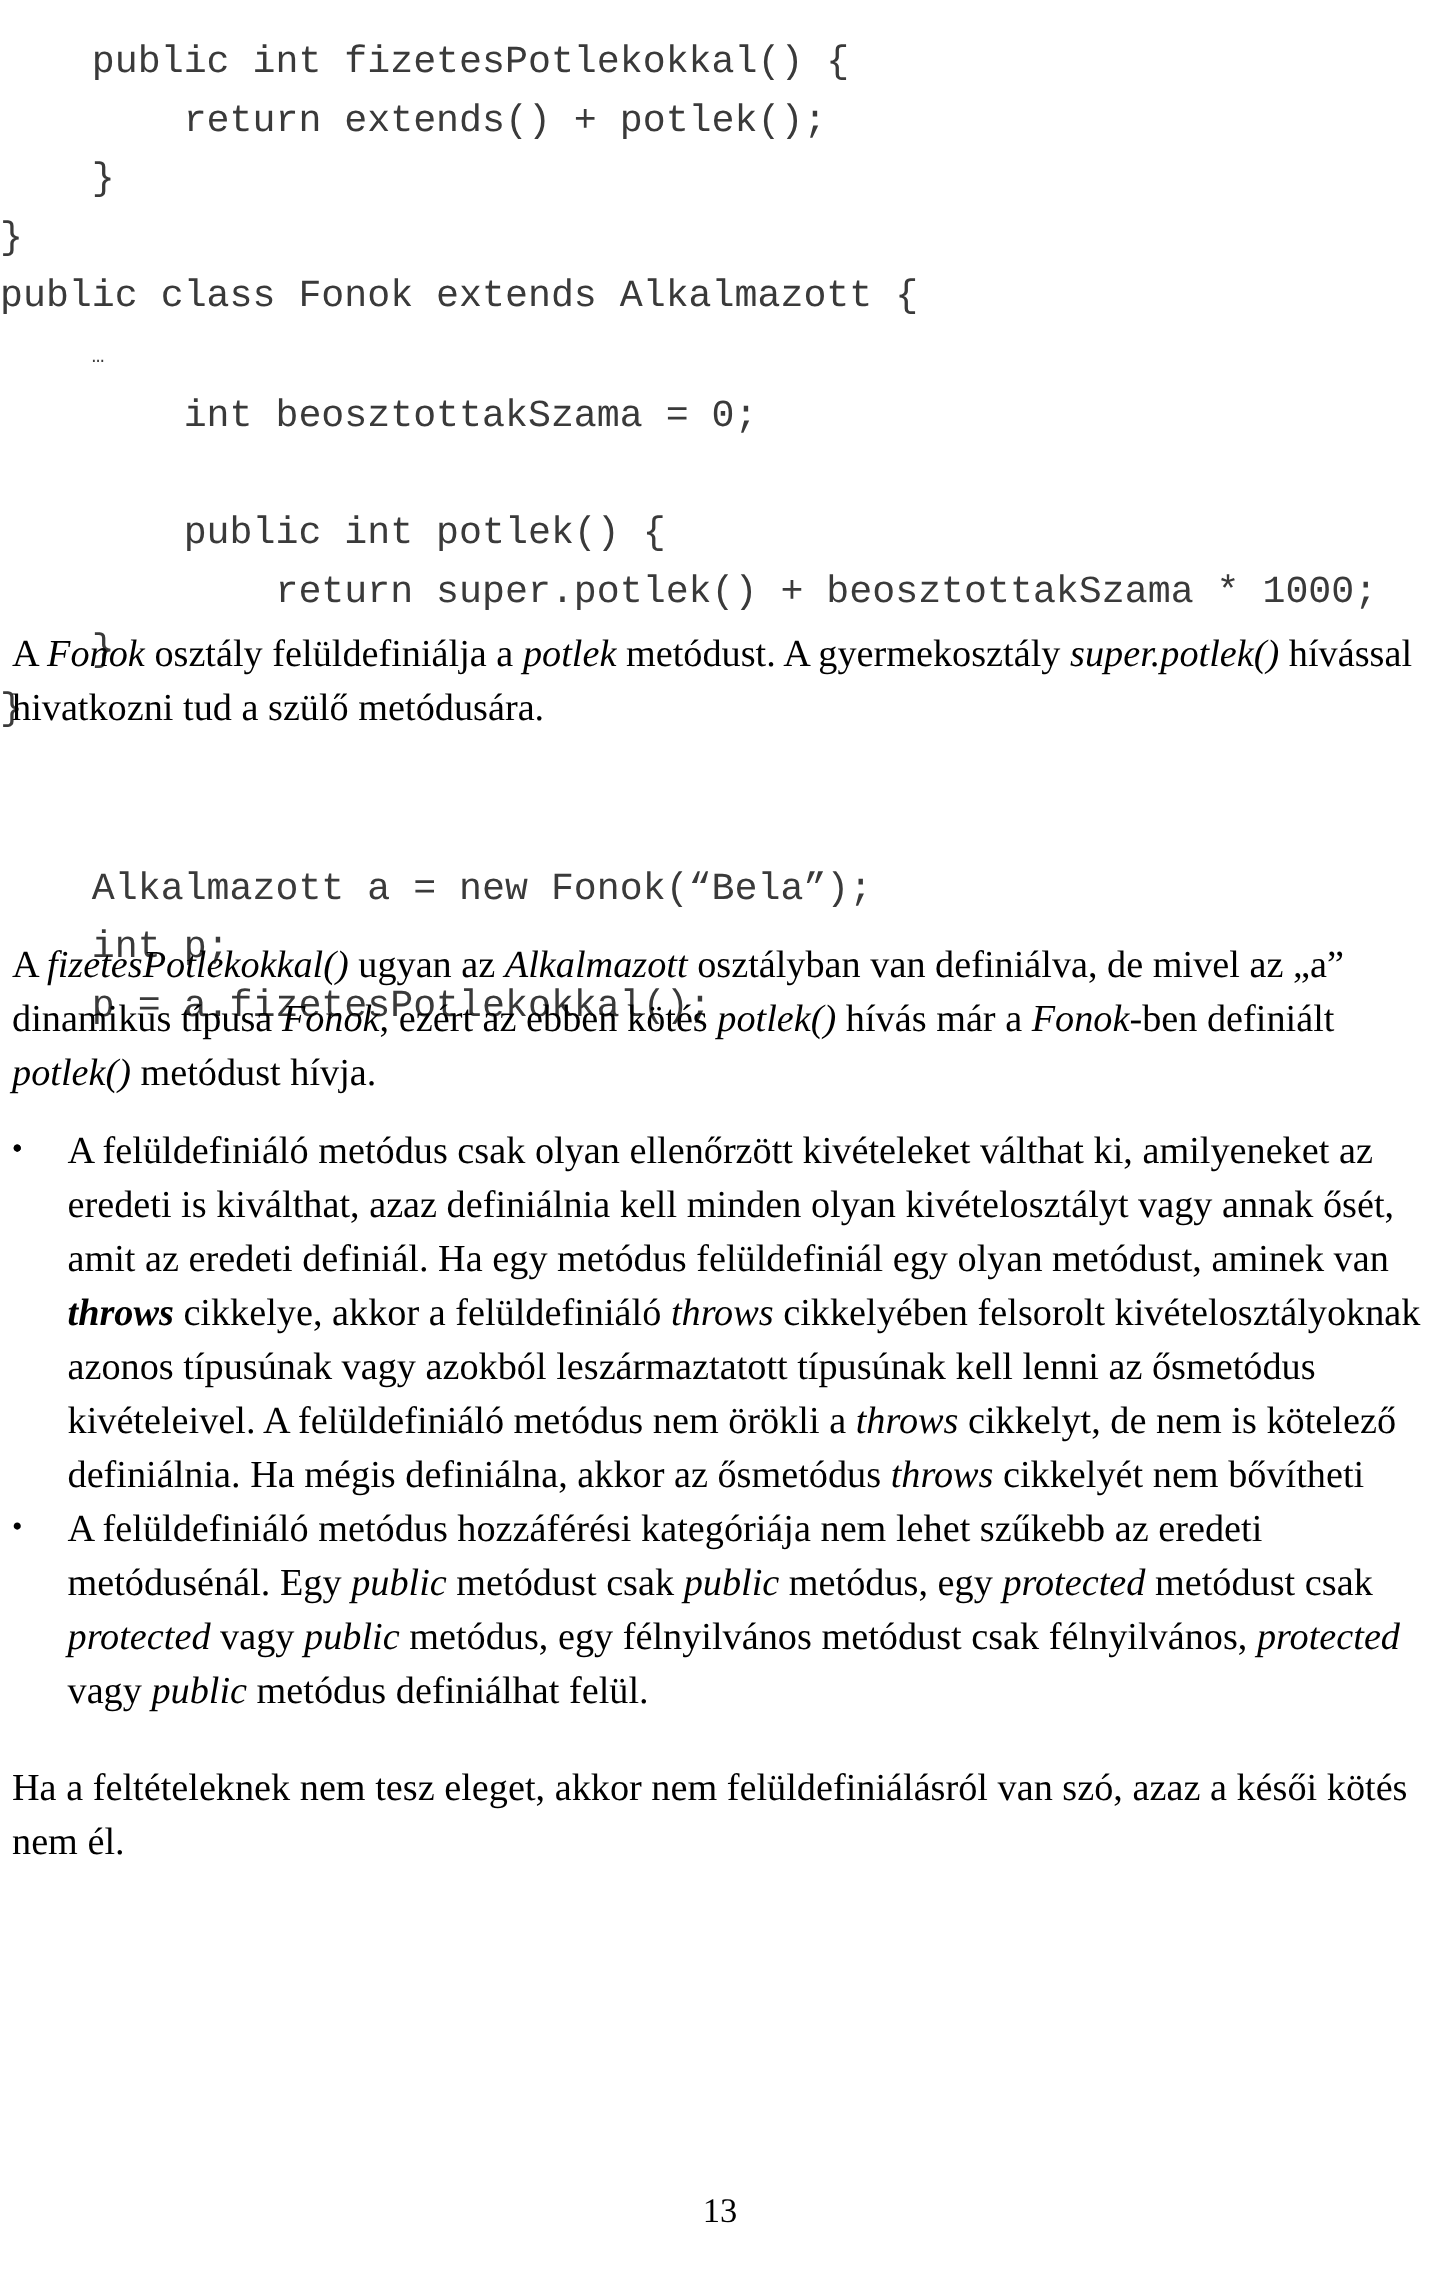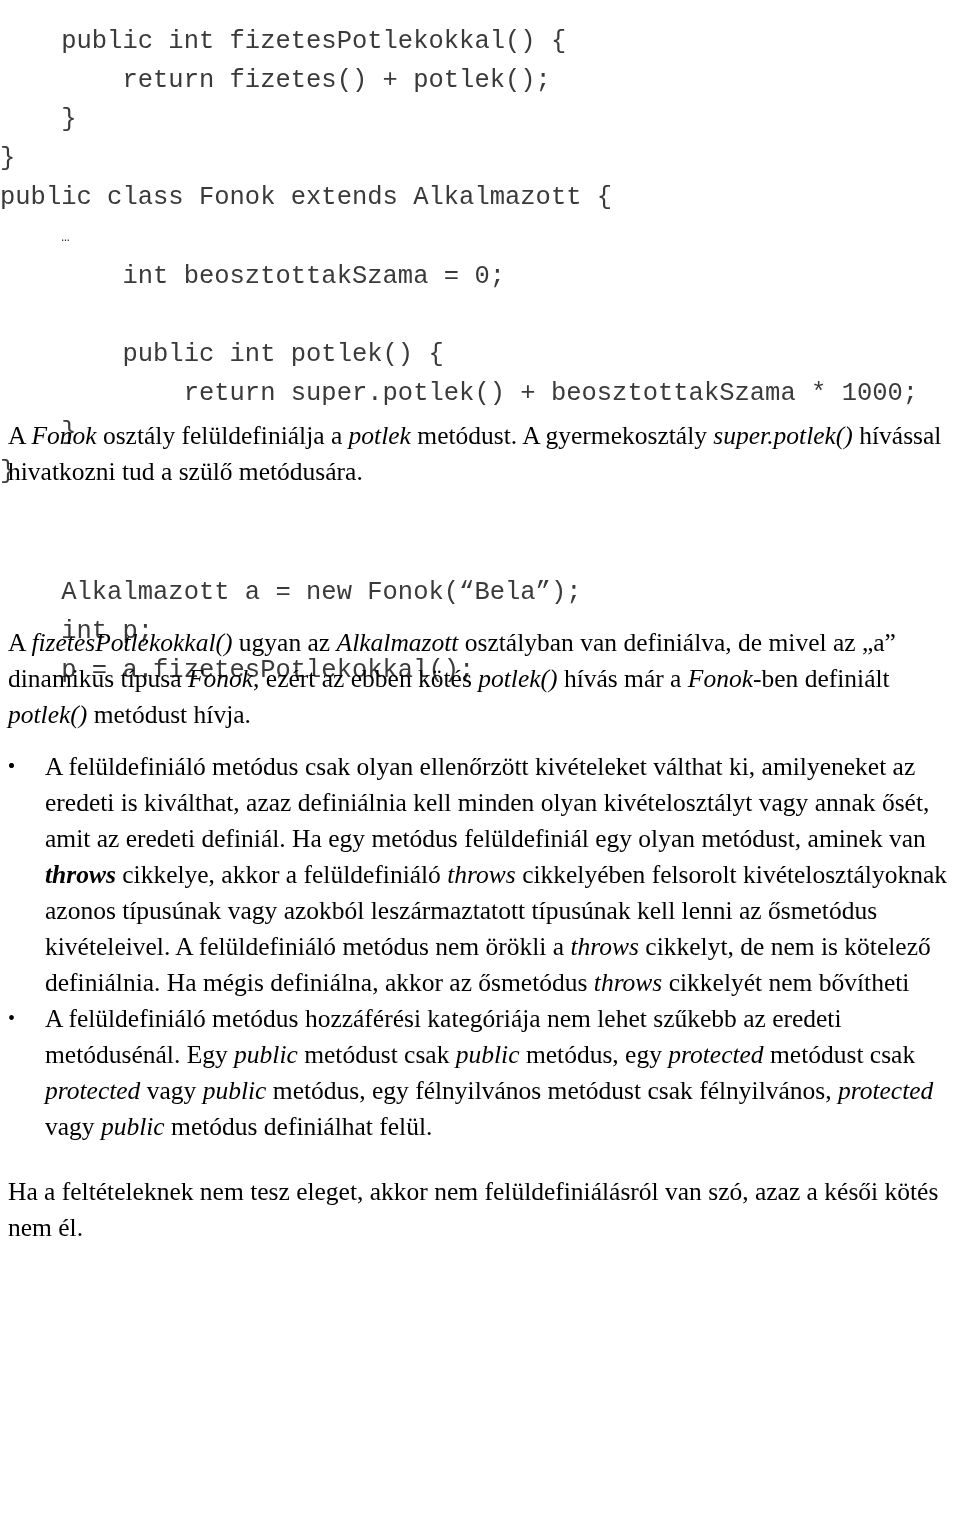--- a/index.html
+++ b/index.html
@@ -109,21 +109,21 @@
     font-size: 23px;
     line-height: 28px;
   }
 </style>
 </head>
 <body>
 
 <div class="page">
 
   <pre class="code code-block-1"><span>    public int fizetesPotlekokkal() {</span>
-<span>        return fizetes() + potlek();</span>
+<span>        return extends() + potlek();</span>
 <span>    }</span>
 <span>}</span></pre>
 
   <pre class="code code-block-2"><span>public class Fonok extends Alkalmazott {</span>
 <span>    <span class="ellipsis">…</span></span>
 <span>        int beosztottakSzama = 0;</span>
 
 <span>        public int potlek() {</span>
 <span>            return super.potlek() + beosztottakSzama * 1000;</span>
 <span>    }</span>
@@ -142,14 +142,15 @@
   <ul class="bullets">
     <li><span class="dot">•</span></li>
     <li><span class="dot">•</span><span><span>A felüldefiniáló metódus csak olyan ellenőrzött kivételeket válthat ki, amilyeneket az eredeti is kiválthat, azaz definiálnia kell minden olyan kivételosztályt vagy annak ősét, amit az eredeti definiál. Ha egy metódus felüldefiniál egy olyan metódust, aminek van </span><span class="bi">throws</span><span> cikkelye, akkor a felüldefiniáló </span><i>throws</i><span> cikkelyében felsorolt kivételosztályoknak azonos típusúnak vagy azokból leszármaztatott típusúnak kell lenni az ősmetódus kivételeivel. A felüldefiniáló metódus nem örökli a </span><i>throws</i><span> cikkelyt, de nem is kötelező definiálnia. Ha mégis definiálna, akkor az ősmetódus </span><i>throws</i><span> cikkelyét nem bővítheti</span></span></li>
     <li><span class="dot">•</span><span><span>A felüldefiniáló metódus hozzáférési kategóriája nem lehet szűkebb az eredeti metódusénál. Egy </span><i>public</i><span> metódust csak </span><i>public</i><span> metódus, egy </span><i>protected</i><span> metódust csak </span><i>protected</i><span> vagy </span><i>public</i><span> metódus, egy félnyilvános metódust csak félnyilvános, </span><i>protected</i><span> vagy </span><i>public</i><span> metódus definiálhat felül.</span></span></li>
   </ul>
 
   <div class="para prose p-hanem"><span>Ha a feltételeknek nem tesz eleget, akkor nem felüldefiniálásról van szó, azaz a késői kötés nem él.</span></div>
 
 
 
+  <div class="page-number">13</div>
 
 </div>
 
 </body></html>

